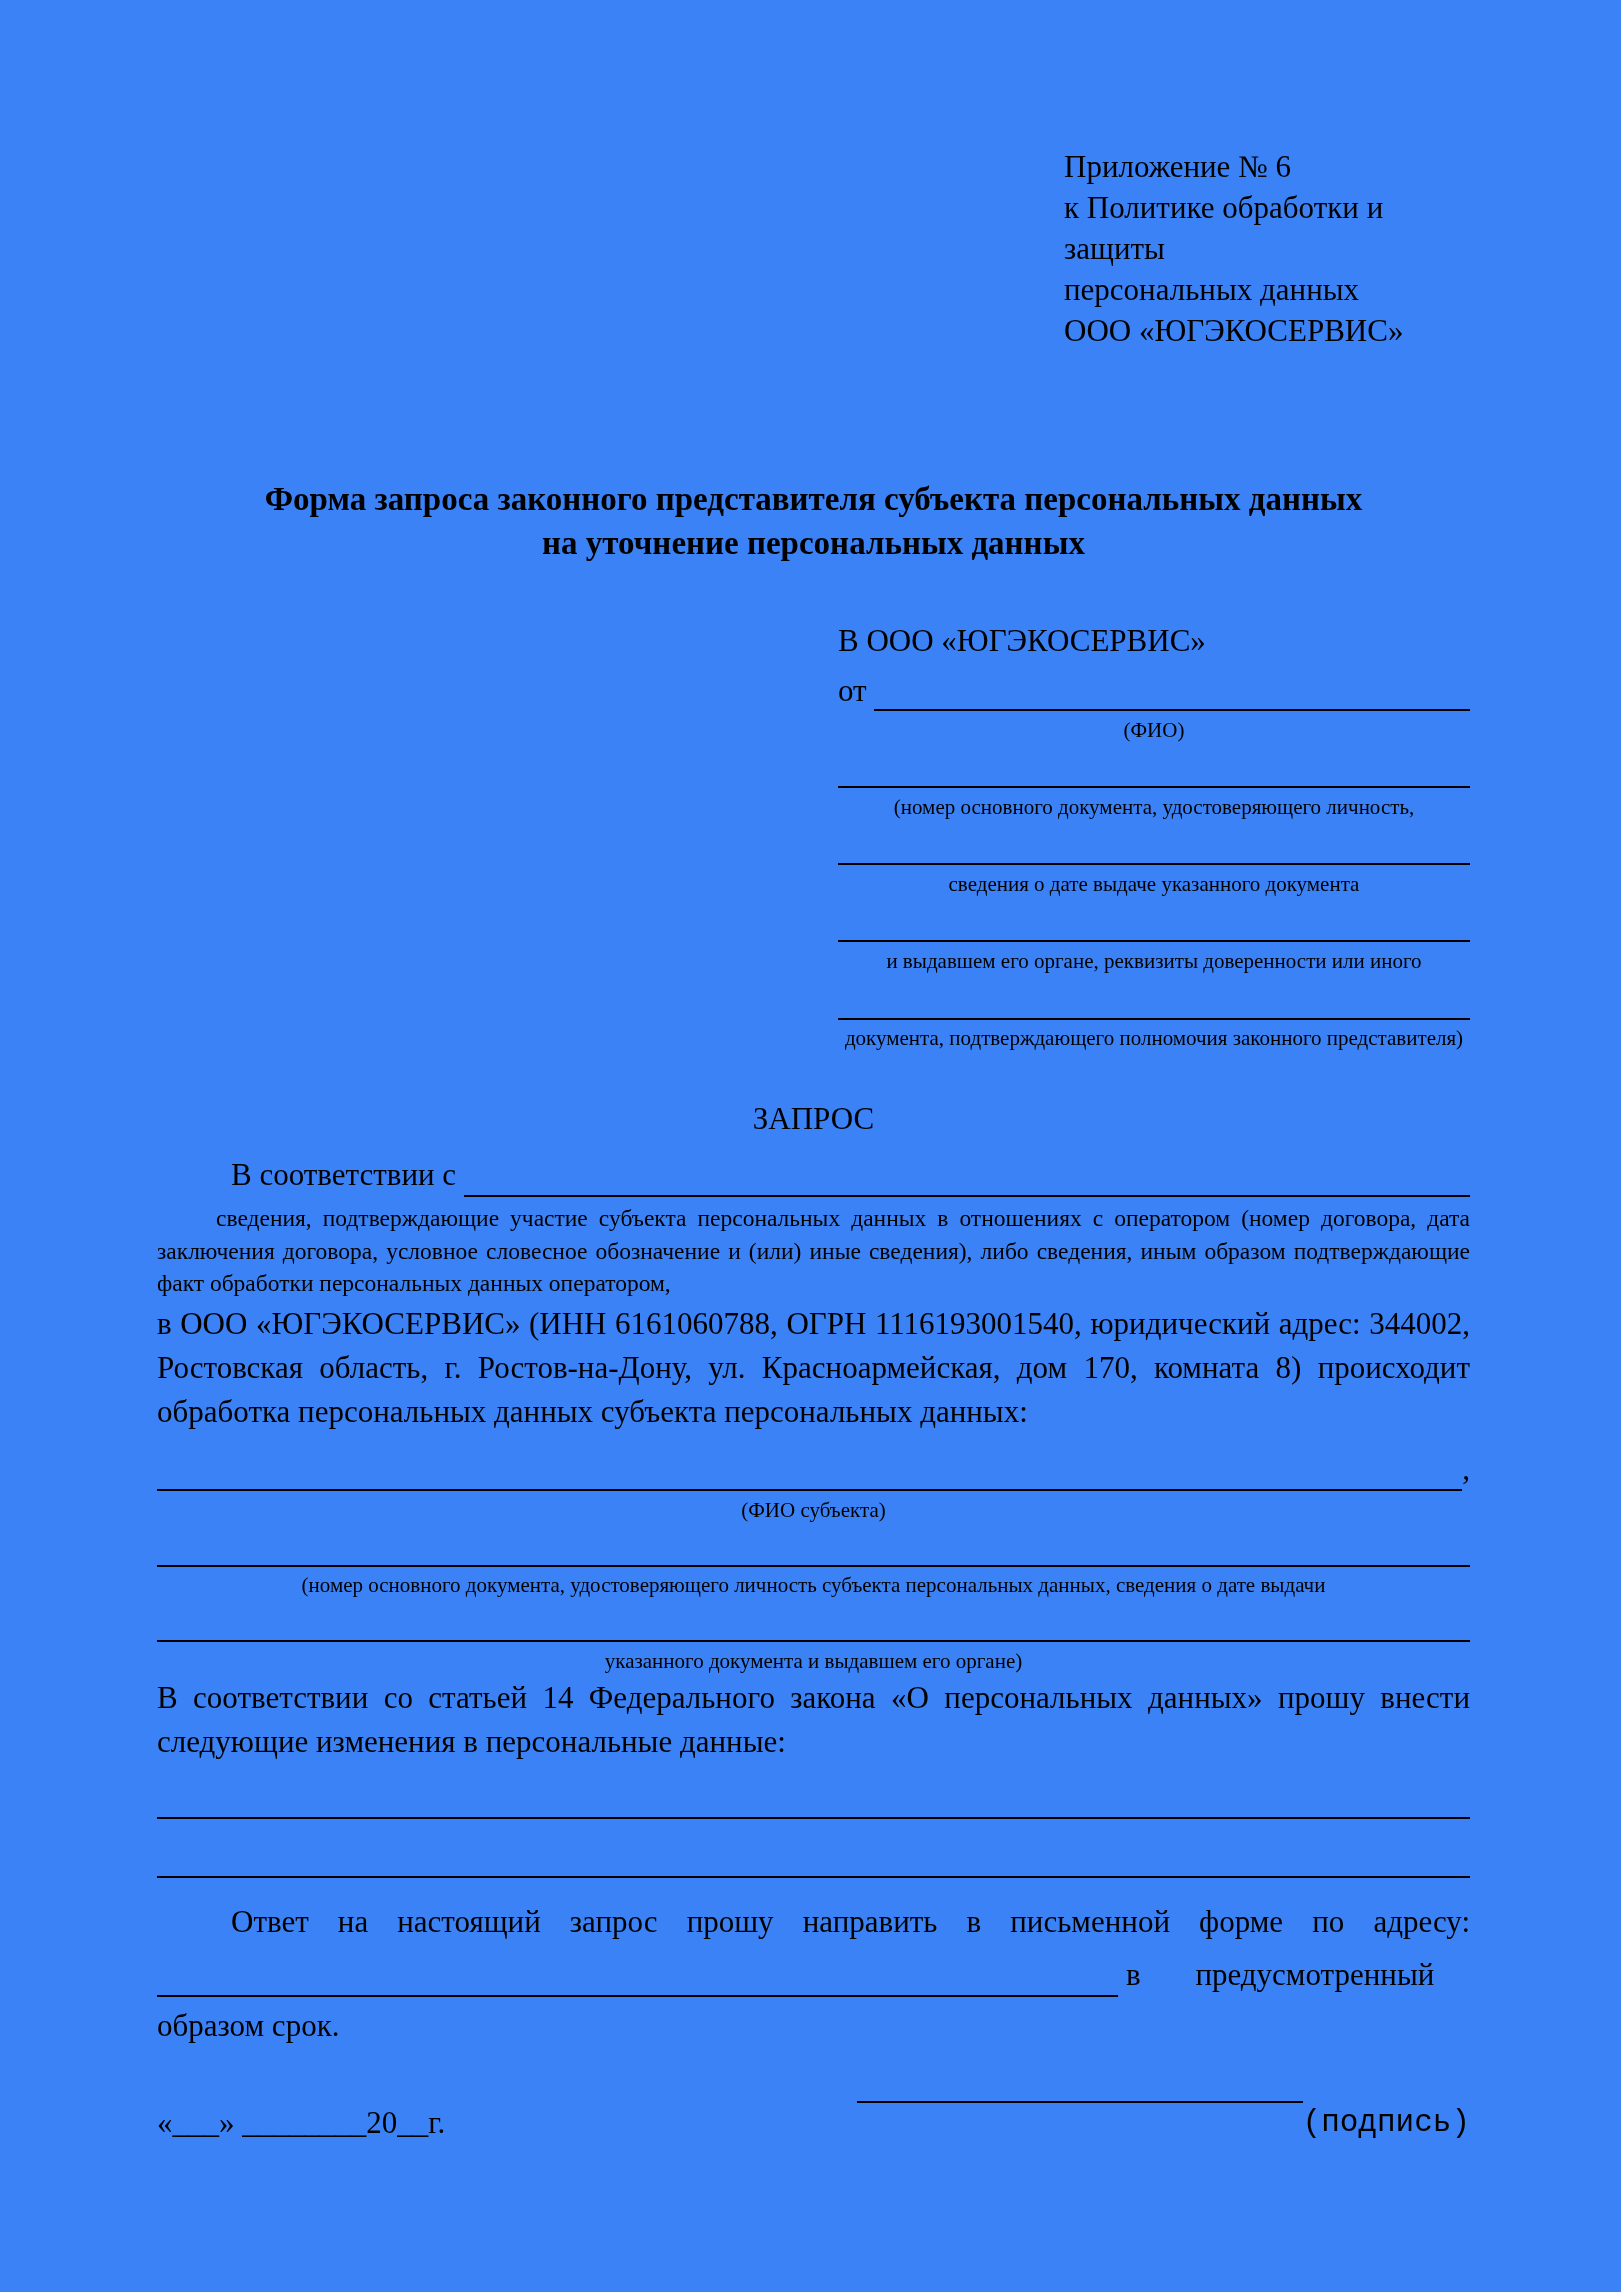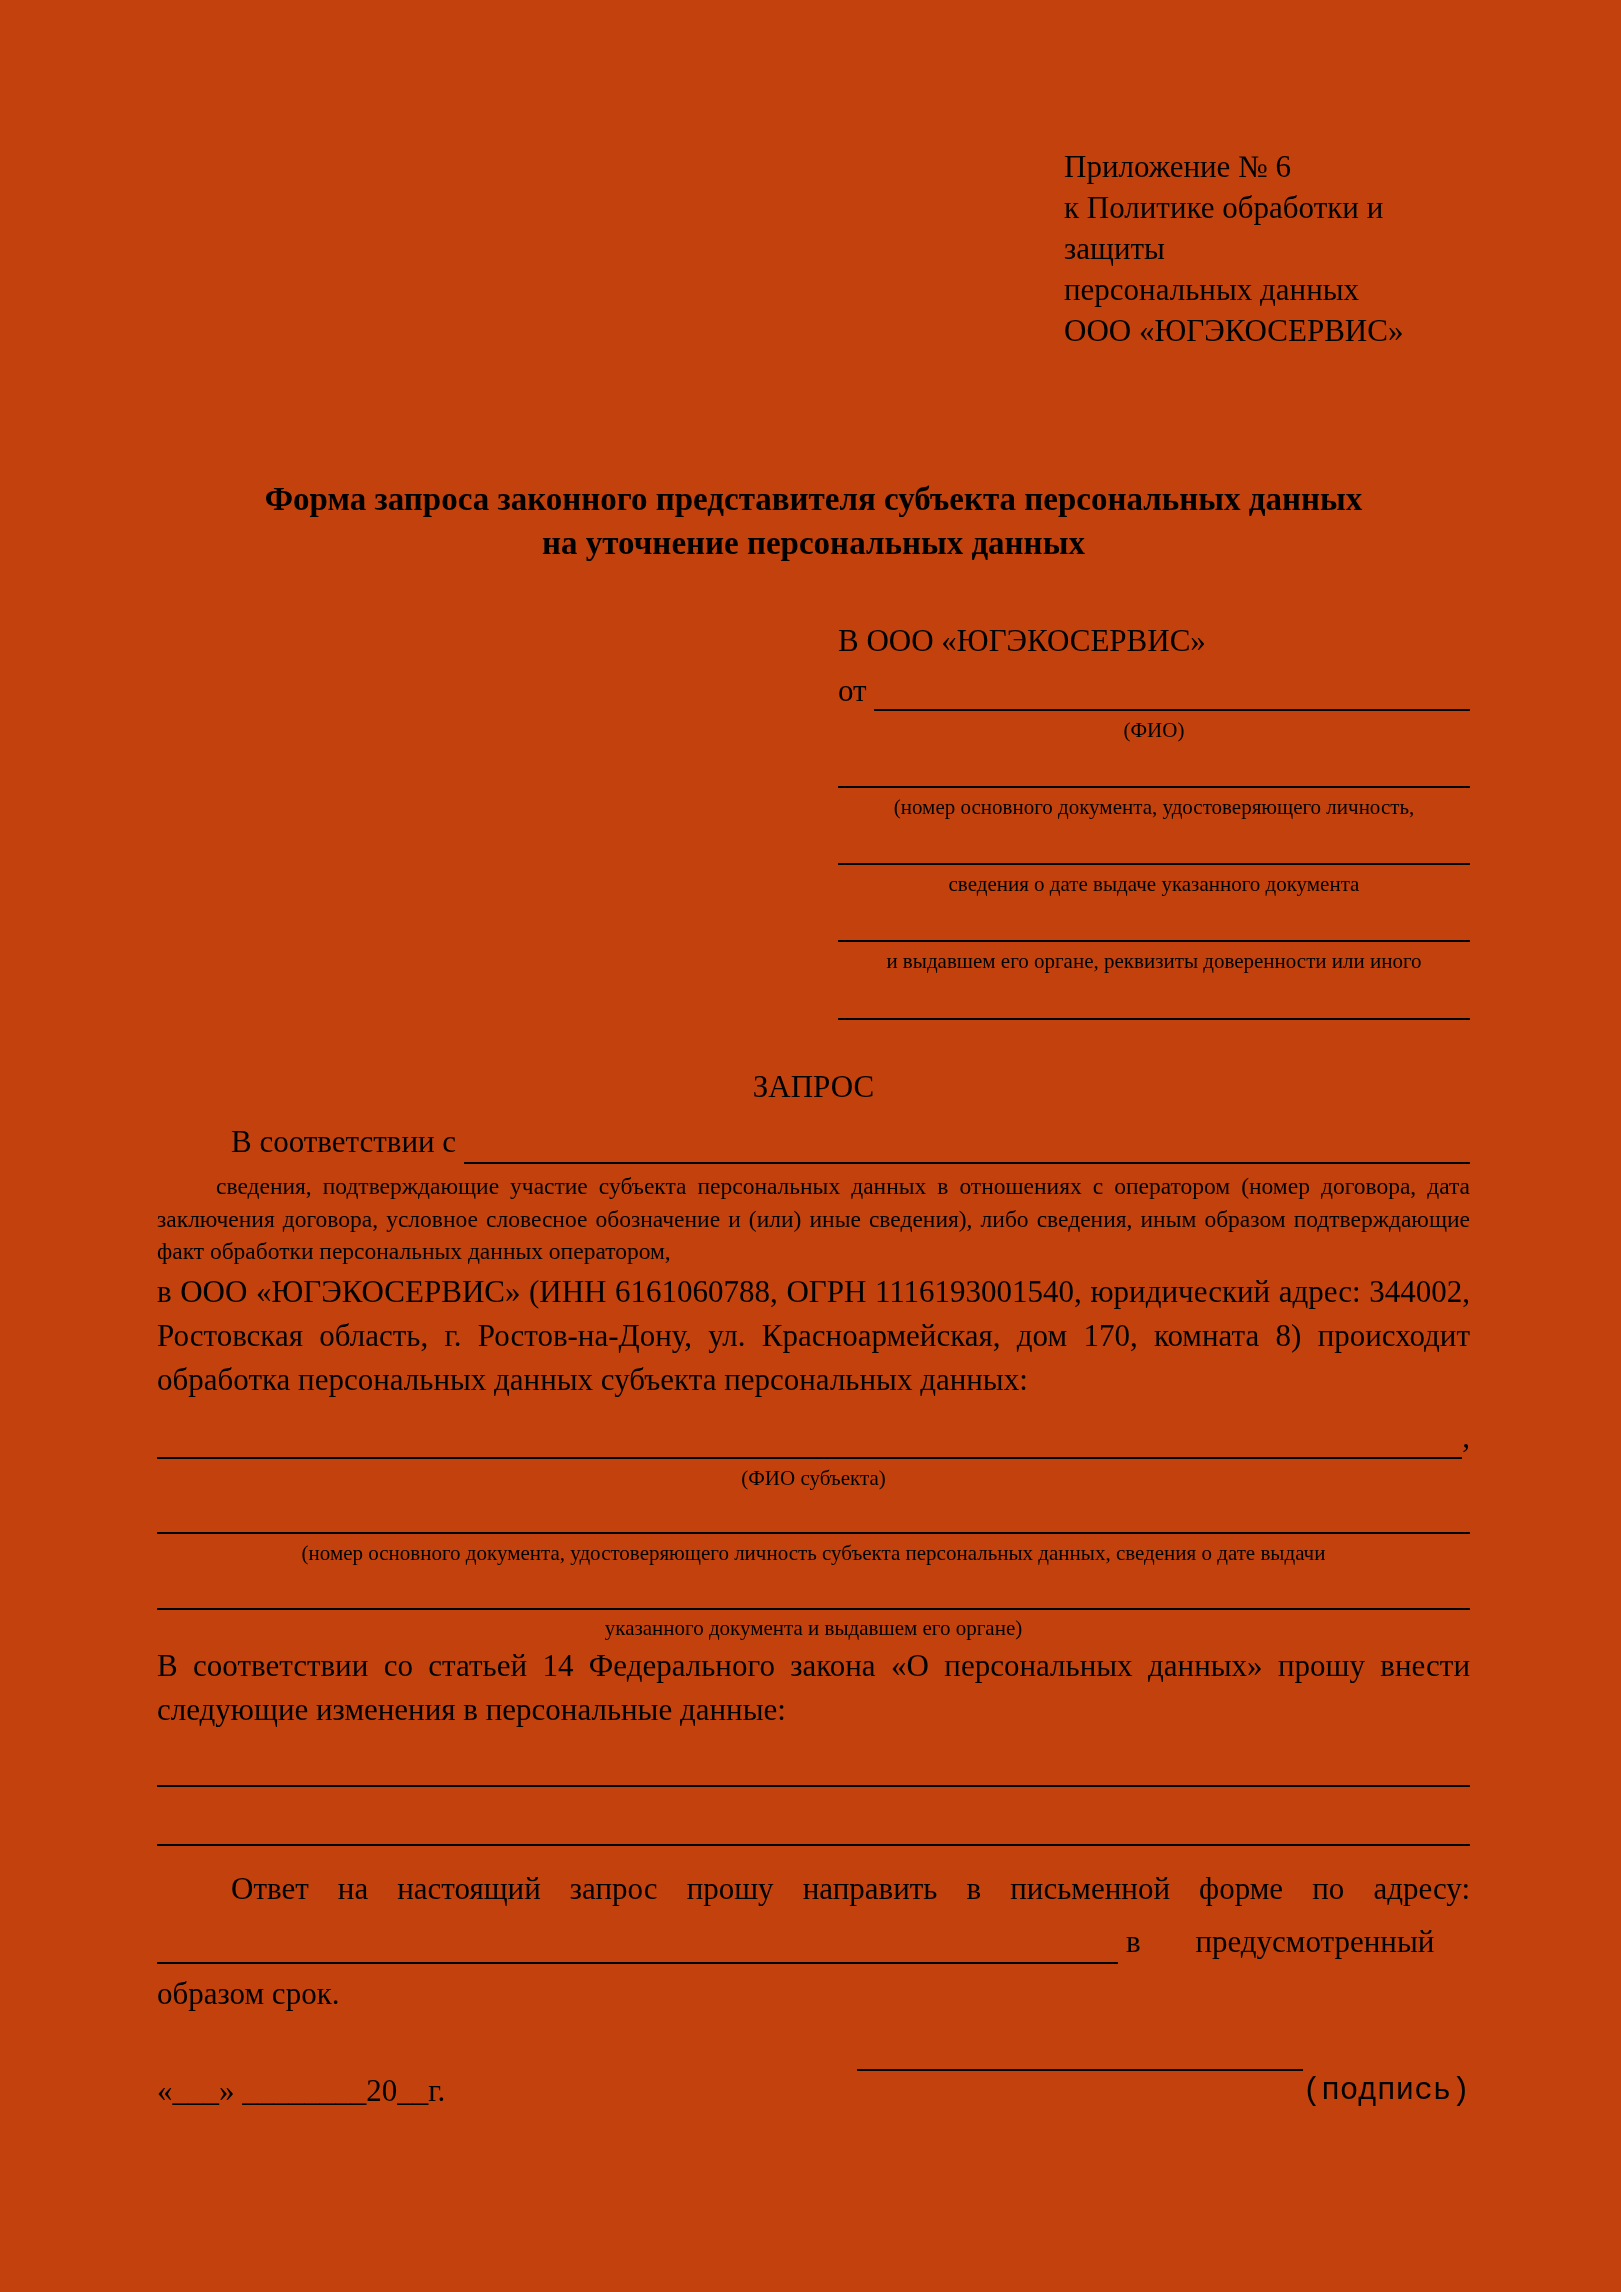--- a/index.html
+++ b/index.html
@@ -5,21 +5,21 @@
   html, body {
     margin: 0;
     padding: 0;
     background: #ffffff;
   }
   .page {
     position: relative;
     width: 1621px;
     height: 2293px;
     box-sizing: border-box;
-    background: #c2410c;
+    background: #3b82f6;
     color: #000000;
     font-family: "Liberation Serif", serif;
     font-size: 31px;
     line-height: 1.42;
     padding: 147px 151px 0 157px;
     overflow: hidden;
   }
 
   
   .appendix-block {
@@ -159,20 +159,21 @@
     <div class="blank-line"></div>
     <div class="caption">(номер основного документа, удостоверяющего личность,</div>
 
     <div class="blank-line"></div>
     <div class="caption">сведения о дате выдаче указанного документа</div>
 
     <div class="blank-line"></div>
     <div class="caption">и выдавшем его органе, реквизиты доверенности или иного</div>
 
     <div class="blank-line"></div>
+    <div class="caption">документа, подтверждающего полномочия законного представителя)</div>
   </div>
 
   <div class="request-heading">ЗАПРОС</div>
 
   <div class="accordance-row">
     <span class="label">В соответствии с</span>
     <span class="blank grow"></span>
   </div>
 
   <p class="fine-print">сведения, подтверждающие участие субъекта персональных данных в отношениях с оператором (номер договора, дата заключения договора, условное словесное обозначение и (или) иные сведения), либо сведения, иным образом подтверждающие факт обработки персональных данных оператором,</p>

